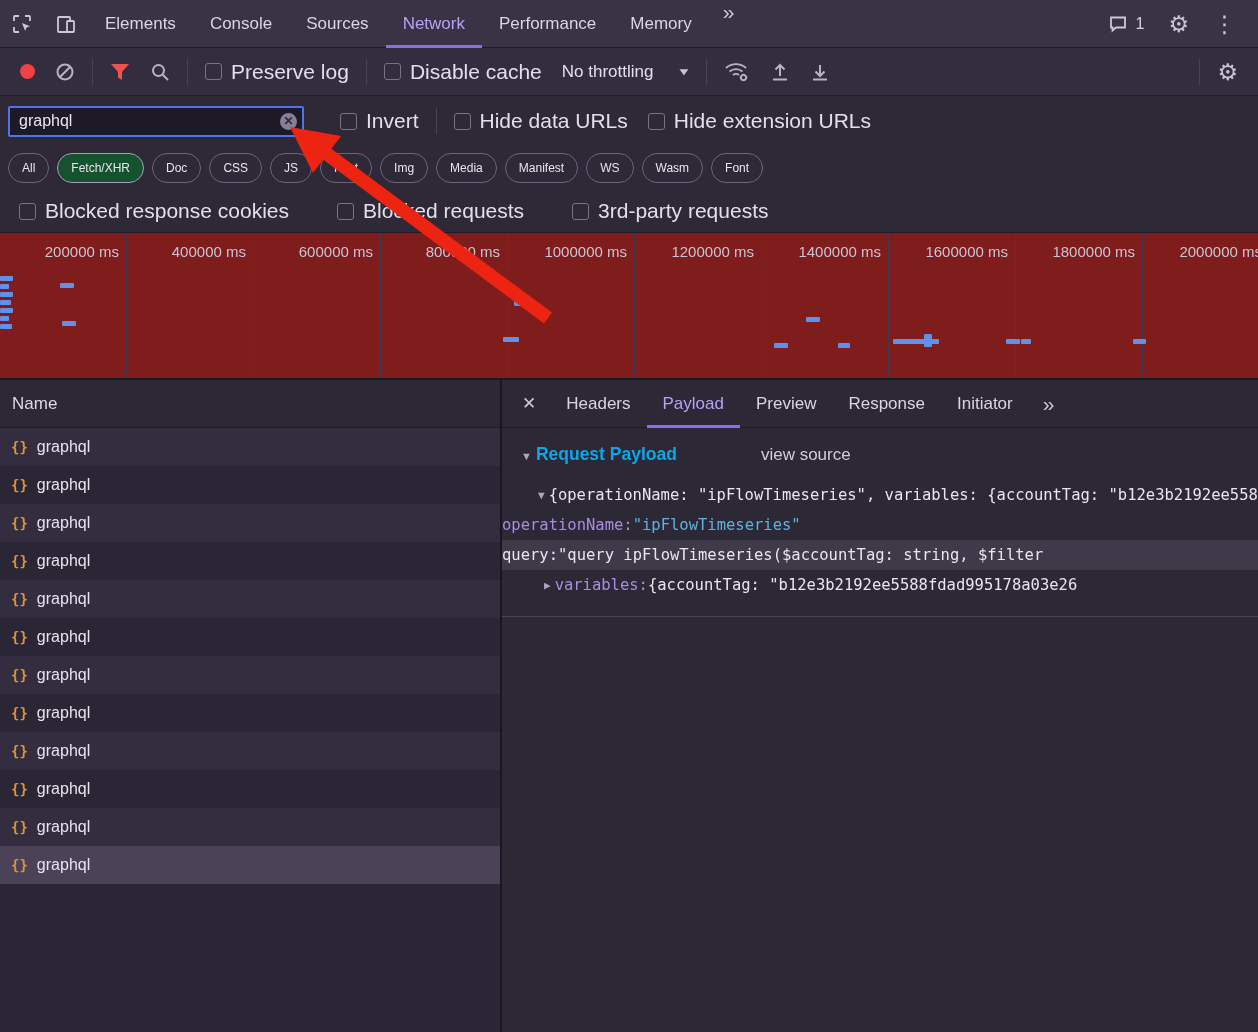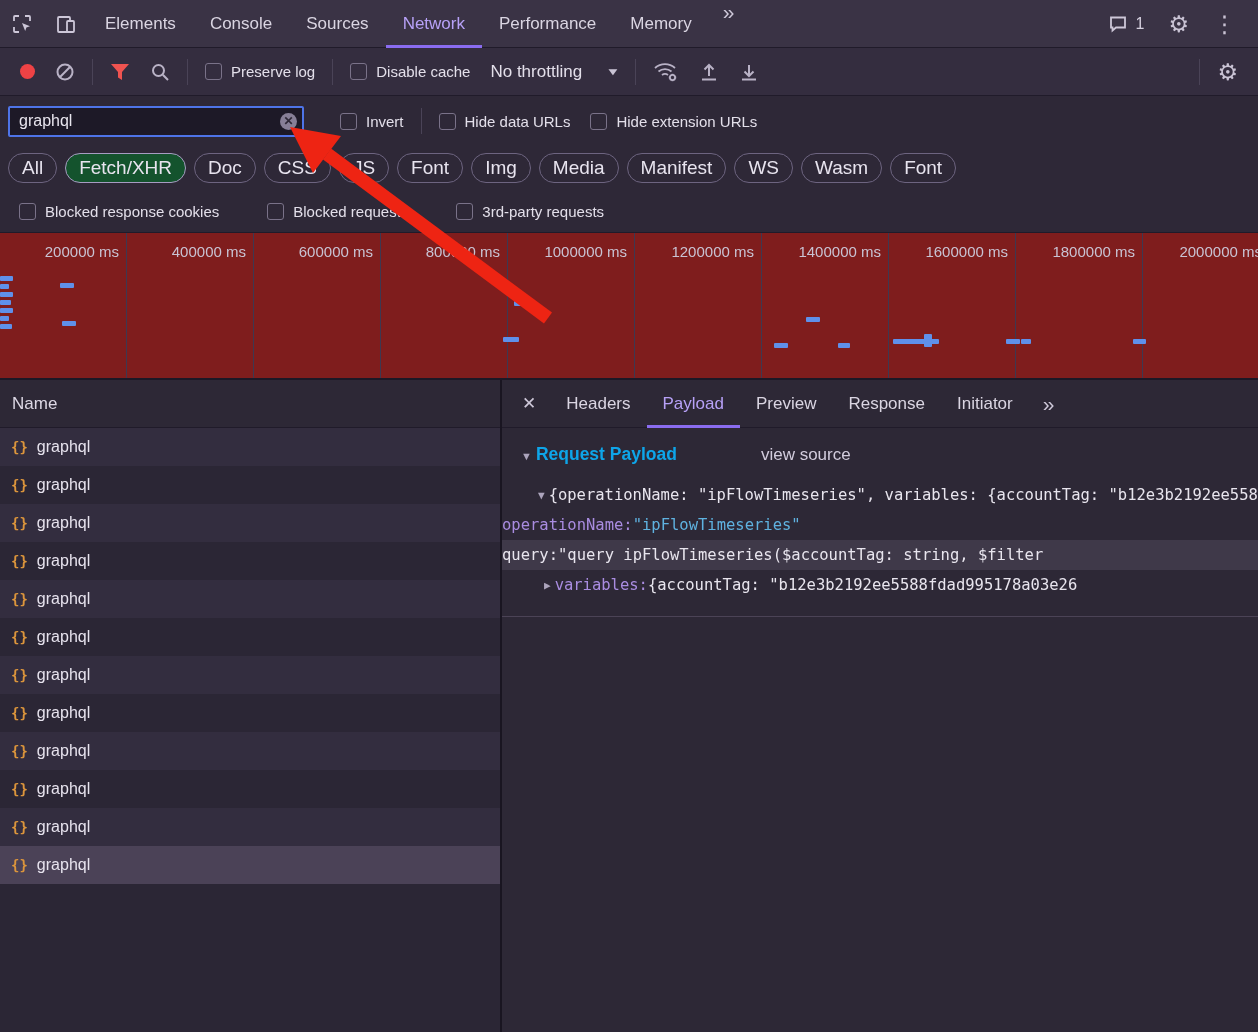--- a/index.html
+++ b/index.html
@@ -24,40 +24,40 @@
 
   
   .net-toolbar { position:absolute; top:48px; left:0; right:0; height:48px;
     background:#342d3f; border-bottom:1px solid #201b2a;
     display:flex; align-items:center; padding:0 10px; }
   .tb-item { display:flex; align-items:center; justify-content:center; height:36px; padding:0 10px; }
   .record-dot { width:15px; height:15px; border-radius:50%; background:#ee4245; }
   .v-div { width:1px; height:26px; background:#4a4357; margin:0 7px; flex:0 0 auto; }
   .cb-row { display:flex; align-items:center; gap:9px; padding:0 10px; }
   .cb { width:17px; height:17px; border:1.5px solid #7a7289; border-radius:3px; background:transparent; flex:0 0 auto; }
-  .cb-label { font-size:15px; color:#e3dfea; white-space:nowrap; }
+  .cb-label { font-size:21px; color:#e3dfea; white-space:nowrap; }
   .throttle { display:flex; align-items:center; padding:0 10px; font-size:17px; color:#e3dfea; }
   .caret { font-size:10px; color:#c9c3d4; margin-left:26px; transform:scaleX(1.5); }
   .toolbar-spacer { flex:1; }
 
   
   .filter-row { position:absolute; top:96px; left:0; right:0; height:50px;
     background:#2e2837; display:flex; align-items:center; padding:0 8px; }
   .filter-input-wrap { position:relative; width:296px; height:31px; margin-right:26px; flex:0 0 auto; }
   .filter-input { width:100%; height:100%; background:#1d1927; border:2px solid #4e74e8;
     border-radius:2px; color:#e8e5ee; font-size:16px; padding:0 30px 0 9px; outline:none;
     font-family:"Liberation Sans", sans-serif; }
   .clear-btn { position:absolute; right:7px; top:7px; width:17px; height:17px; border-radius:50%;
     background:#877f97; color:#2e2837; font-size:12px; line-height:17px; text-align:center; font-weight:bold; }
 
   
   .chips-row { position:absolute; top:146px; left:0; right:0; height:44px;
     background:#2e2837; display:flex; align-items:center; gap:8px; padding:0 8px; }
   .chip { height:30px; display:flex; align-items:center; padding:0 13px;
-    border:1px solid #6d6480; border-radius:15px; font-size:19px; color:#e8e4ef; white-space:nowrap; }
+    border:1px solid #6d6480; border-radius:15px; font-size:12px; color:#e8e4ef; white-space:nowrap; }
   .chip.active { background:#14532d; border-color:#a79cc2; }
 
   
   .extra-row { position:absolute; top:190px; left:0; right:0; height:43px;
     background:#2e2837; border-bottom:1px solid #201b2a;
     display:flex; align-items:center; gap:28px; padding:0 9px; }
 
   
   .timeline { position:absolute; top:233px; left:0; right:0; height:147px;
     background:#7f1d1d; border-bottom:2px solid #1c1826; overflow:hidden; }

